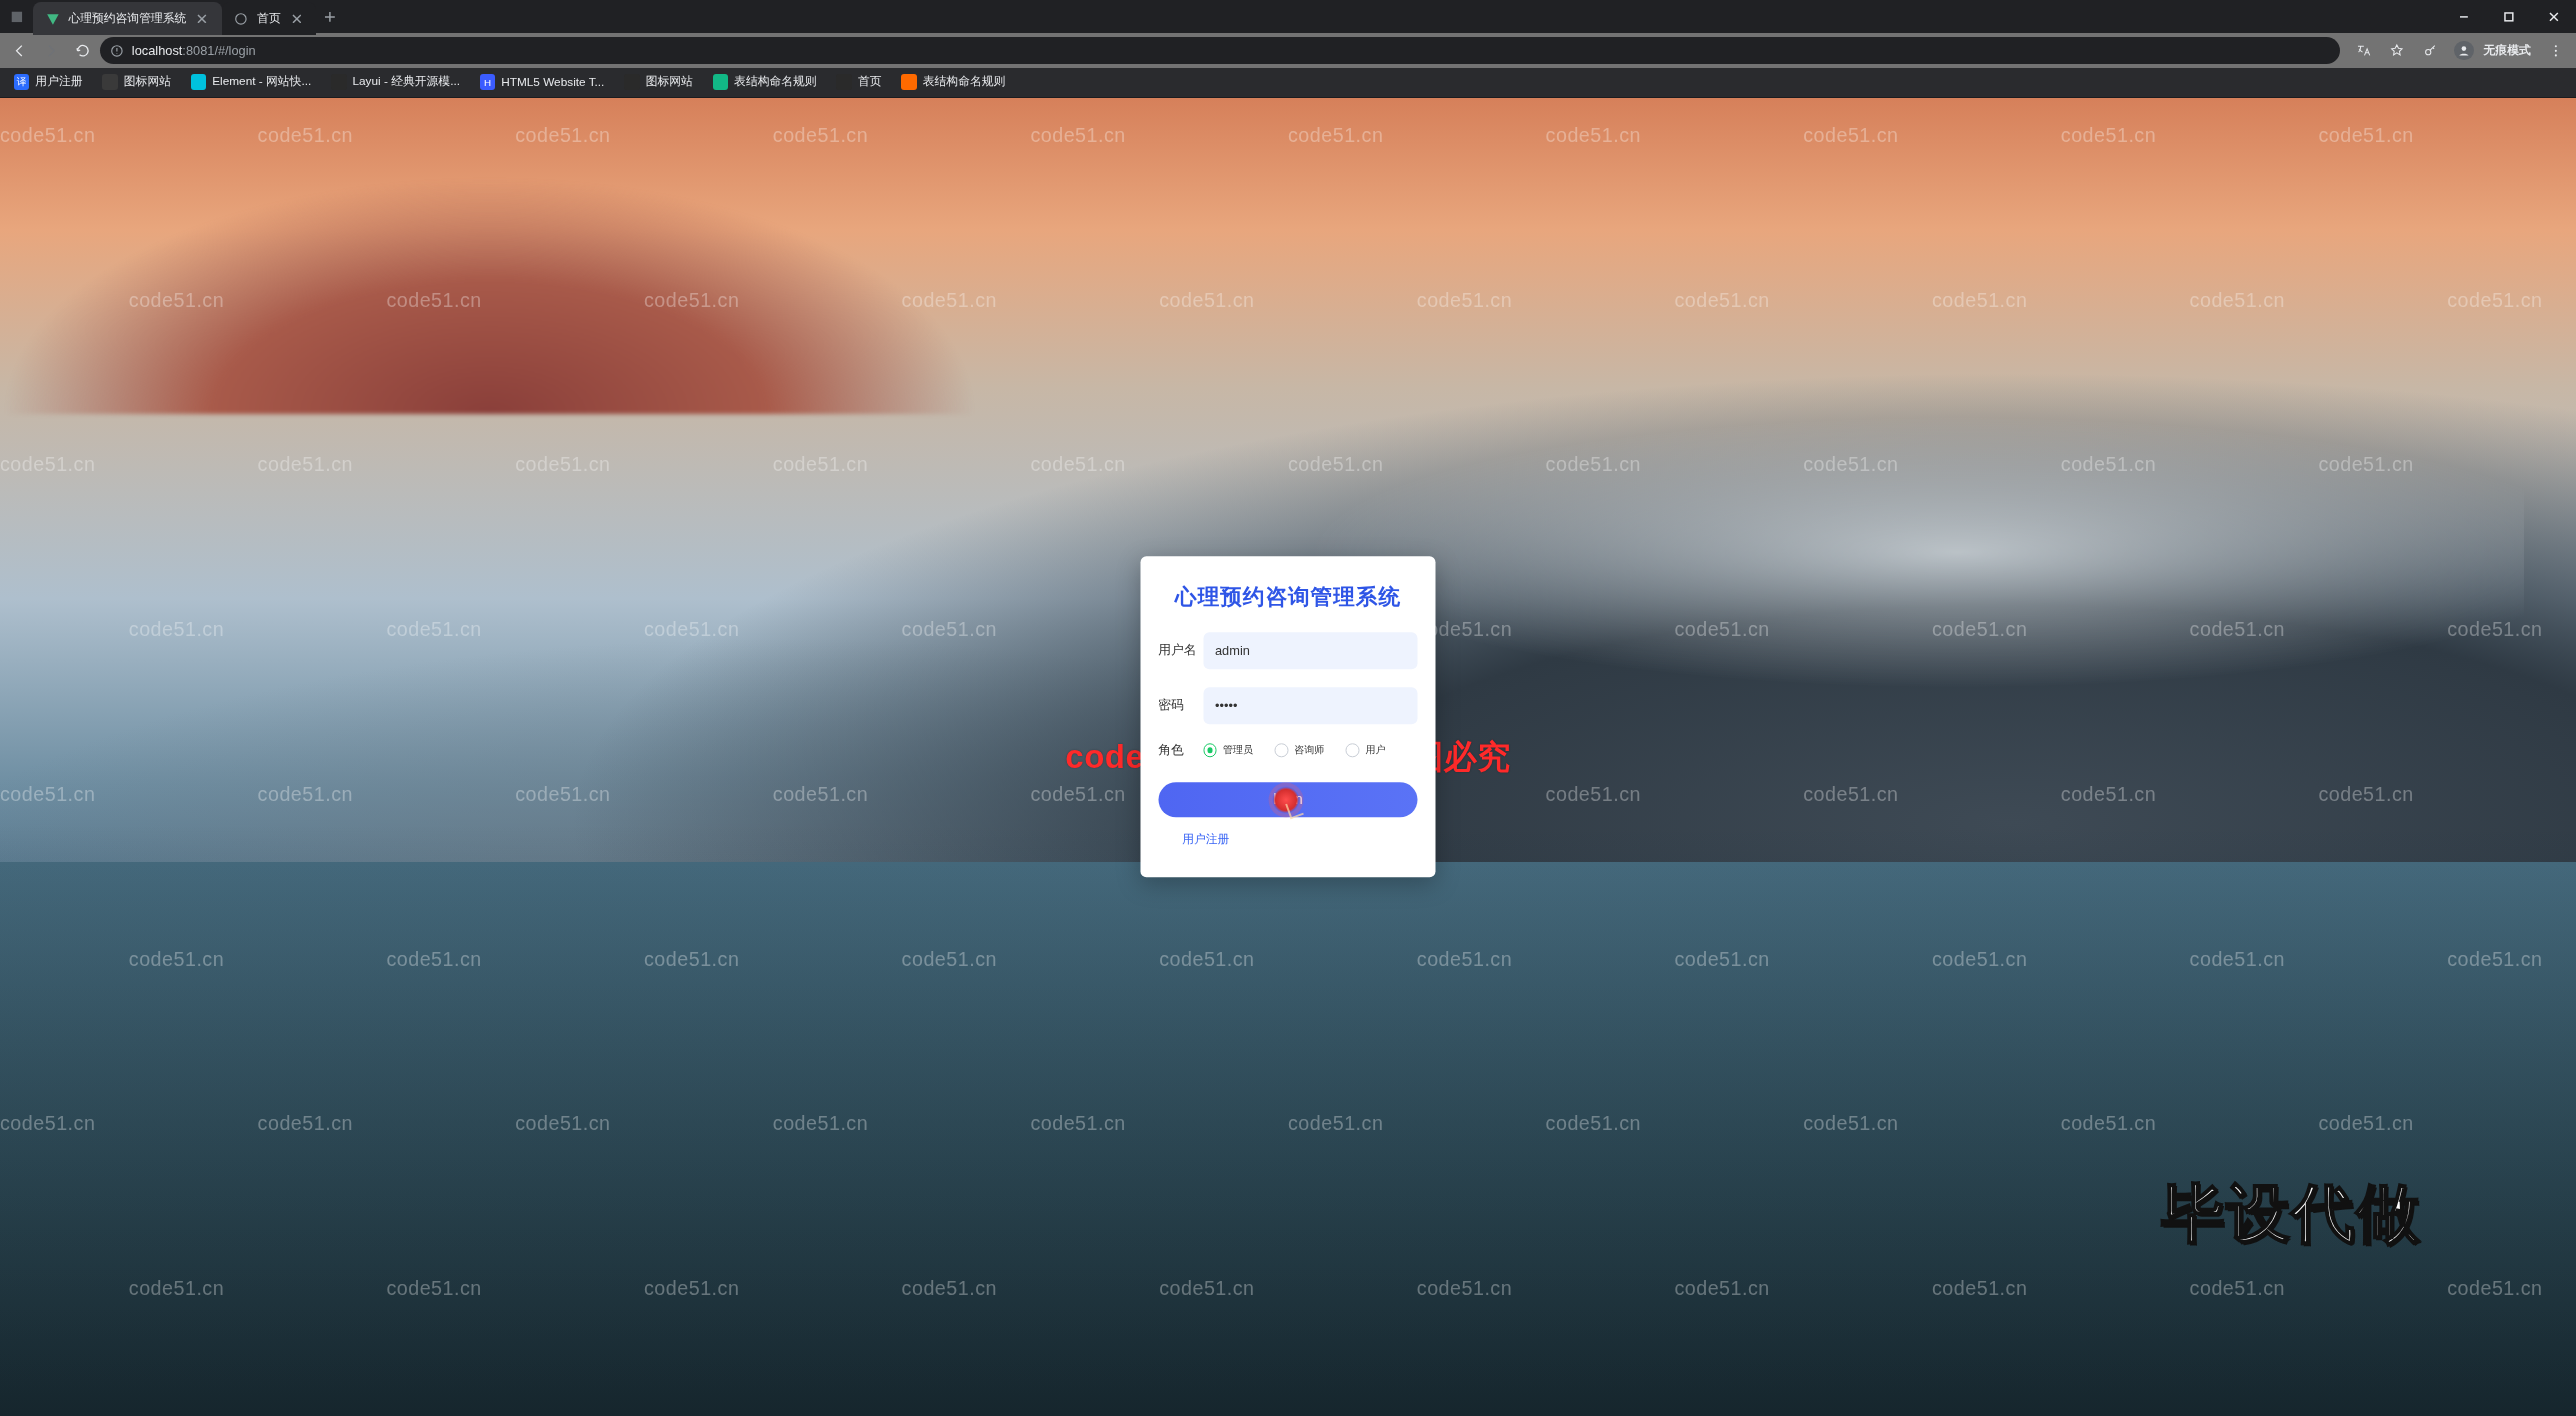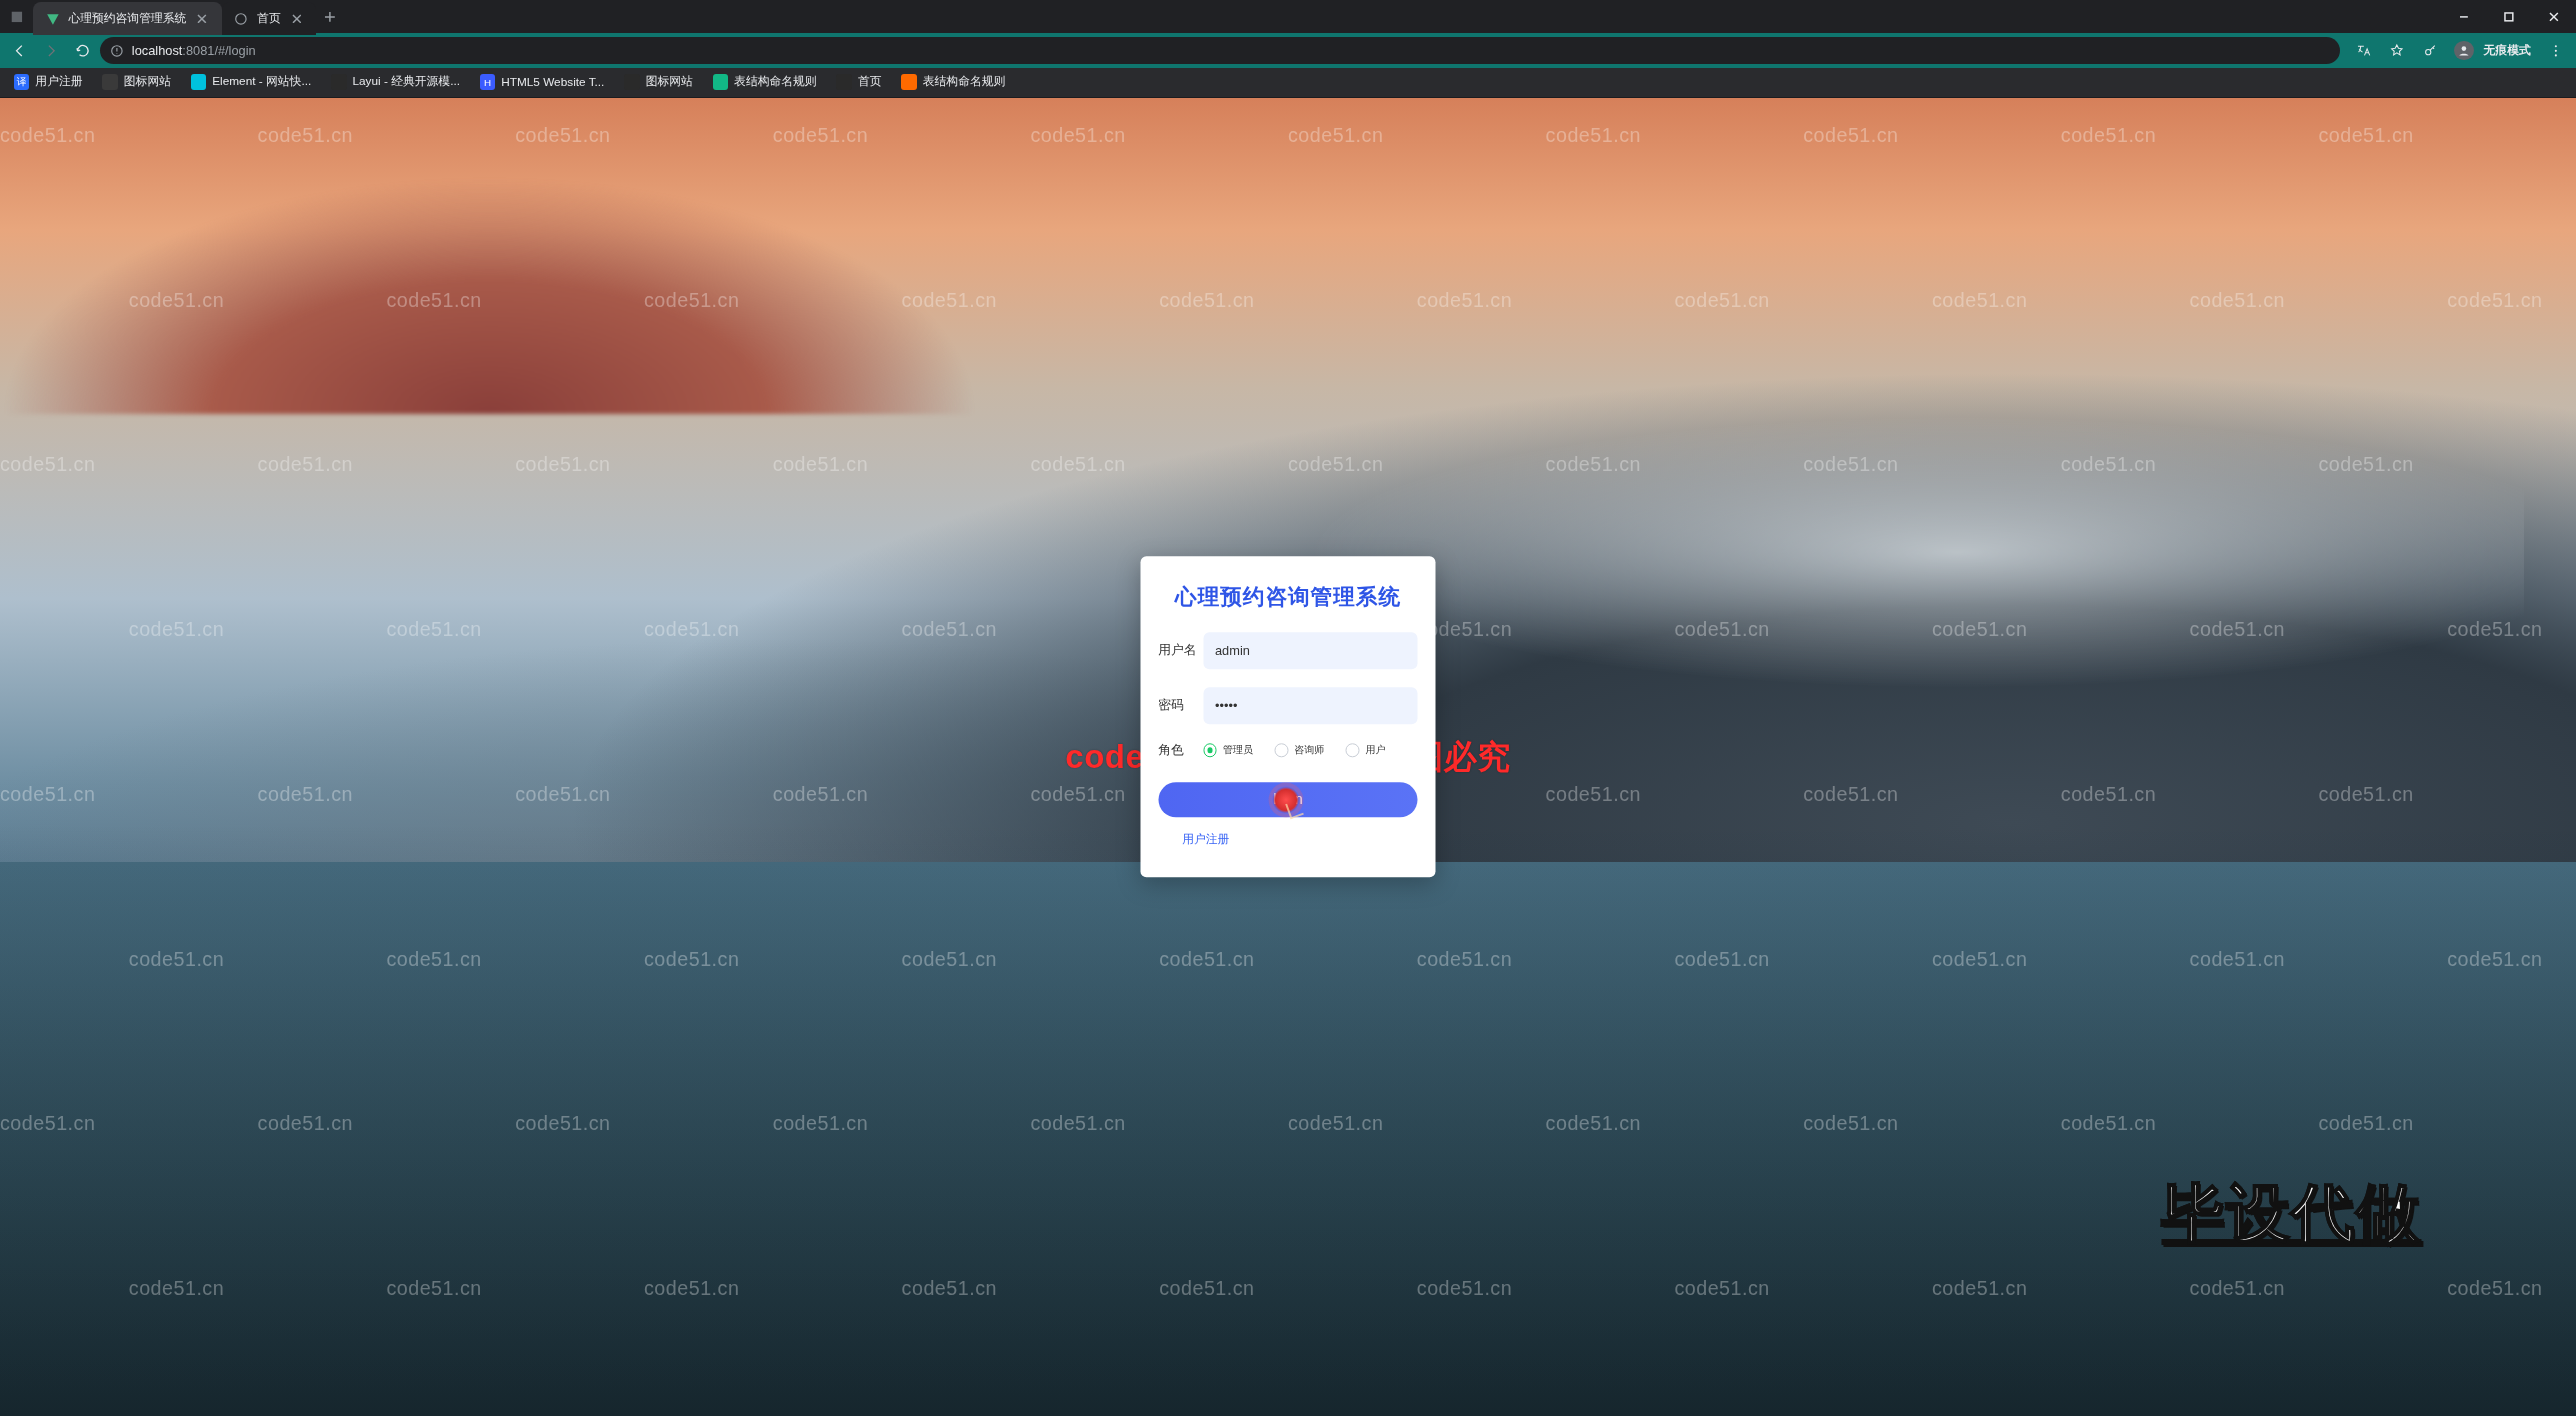--- a/index.html
+++ b/index.html
@@ -9,21 +9,21 @@
   .titlebar { display:flex; align-items:stretch; height:33px; background:#202124; }
   .titlebar .square { width:33px; height:33px; display:flex; align-items:center; justify-content:center; }
   .tab { display:flex; align-items:center; gap:7.9px; padding:0 11.8px; max-width:216px; height:33px; border-top-left-radius:7.9px; border-top-right-radius:7.9px; background:#35363a; margin-top:2px; }
   .tab.inactive { background:#202124; }
   .tab .favicon { width:15.7px; height:15.7px; display:flex; align-items:center; justify-content:center; }
   .tab .title { white-space:nowrap; overflow:hidden; text-overflow:ellipsis; flex:1; color:#e8eaed; font-size:11.8px; }
   .tab .close { width:15.7px; height:15.7px; display:flex; align-items:center; justify-content:center; color:#9aa0a6; cursor:pointer; }
   .tab-add { width:27.6px; display:flex; align-items:center; justify-content:center; color:#9aa0a6; cursor:pointer; }
   .win-controls { margin-left:auto; display:flex; }
   .win-controls div { width:45px; height:33px; display:flex; align-items:center; justify-content:center; color:#e8eaed; cursor:pointer; }
-  .toolbar { display:flex; align-items:center; height:35px; background:#0f766e; padding:0 5.9px; gap:3.9px; }
+  .toolbar { display:flex; align-items:center; height:35px; background:#737373; padding:0 5.9px; gap:3.9px; }
   .toolbar .nav-btn { width:27.6px; height:27.6px; display:flex; align-items:center; justify-content:center; color:#9aa0a6; border-radius:50%; cursor:pointer; }
   .toolbar .nav-btn.enabled { color:#e8eaed; }
   .omnibox { flex:1; display:flex; align-items:center; background:#202124; border-radius:13.8px; height:27.6px; padding:0 9.8px; gap:7.9px; }
   .omnibox .secure { color:#9aa0a6; display:flex; align-items:center; }
   .omnibox .url { color:#e8eaed; font-size:12.8px; white-space:nowrap; }
   .omnibox .url .dim { color:#9aa0a6; }
   .toolbar .right { display:flex; align-items:center; gap:5.9px; margin-left:5.9px;font-weight:bold; }
   .toolbar .right .icon { width:27.6px; height:27.6px; display:flex; align-items:center; justify-content:center; color:#e8eaed; cursor:pointer; }
   .avatar { width:19.7px; height:19.7px; border-radius:50%; background:#5f6368; display:flex; align-items:center; justify-content:center; }
   .incognito-label { color:#e8eaed; font-size:11.8px; padding-right:5.9px; }
@@ -40,21 +40,21 @@
   }
   .cloud1 { position:absolute; top:6%; left:0; width:38%; height:18%; background:radial-gradient(ellipse at 50% 100%, #8a3f3a 0%, #a85a4a 40%, rgba(168,90,74,0) 70%); filter:blur(2px); }
   .snow { position:absolute; top:24%; right:2%; width:55%; height:35%; background:
       radial-gradient(ellipse 70% 45% at 60% 30%, #dfe6ea 0%, rgba(223,230,234,0) 65%); mix-blend-mode:screen; opacity:.7; }
   .lake { position:absolute; bottom:0; left:0; right:0; height:42%; background:linear-gradient(180deg, #3a6074 0%, #274451 60%, #1b2f38 100%); }
   .reflection { position:absolute; bottom:0; left:0; right:0; height:42%; background:linear-gradient(180deg, rgba(255,255,255,0.05), rgba(0,0,0,0.2)); }
   
   .wm-grid { position:absolute; inset:0; pointer-events:none; }
   .wm { position:absolute; color:rgba(255,255,255,0.32); font-size:19.7px; font-family:Arial,sans-serif; letter-spacing:0.5px; user-select:none; }
   .wm.red { position:absolute; left:50%; top:50%; transform:translate(-50%,-50%); color:#ff2a2a; font-size:33px; font-weight:600; text-shadow:0 0 2px rgba(0,0,0,.3); white-space:nowrap; }
-  .wm.big { position:absolute; right:6%; bottom:12%; color:#fff; font-size:63px; font-weight:800; -webkit-text-stroke:2px #111; text-shadow:2px 2px 0 #111; letter-spacing:2px;text-decoration:underline; }
+  .wm.big { position:absolute; right:6%; bottom:12%; color:#fff; font-size:63px; font-weight:800; -webkit-text-stroke:2px #111; text-shadow:2px 2px 0 #111; letter-spacing:2px; }
   
   .login-card { position:absolute; left:50%; top:47%; transform:translate(-50%,-50%); width:295px; background:#fff; border-radius:5.9px; padding:25.6px 17.7px 29.5px; box-shadow:0 5.9px 23.6px rgba(0,0,0,.25); }
   .login-card h1 { text-align:center; font-size:21.6px; color:#2e55e6; font-weight:700; margin-bottom:21.6px; letter-spacing:1px; }
   .form-row { display:flex; align-items:center; margin-bottom:17.7px; }
   .form-row .label { width:45px; font-size:12.8px; color:#333;font-family:Liberation Mono, monospace; }
   .form-row .field { flex:1; }
   .form-row input[type="text"], .form-row input[type="password"] { width:100%; height:37px; border:none; border-radius:5.9px; background:#eef3fe; padding:0 11.8px; font-size:12.8px; color:#333; outline:none; }
   .radios { display:flex; gap:21.6px; align-items:center; }
   .radio { display:flex; align-items:center; gap:5.9px; font-size:10px; color:#333; cursor:pointer; }
   .radio .dot { width:13.8px; height:13.8px; border-radius:50%; border:1px solid #c9ced6; position:relative; background:#fff; }

